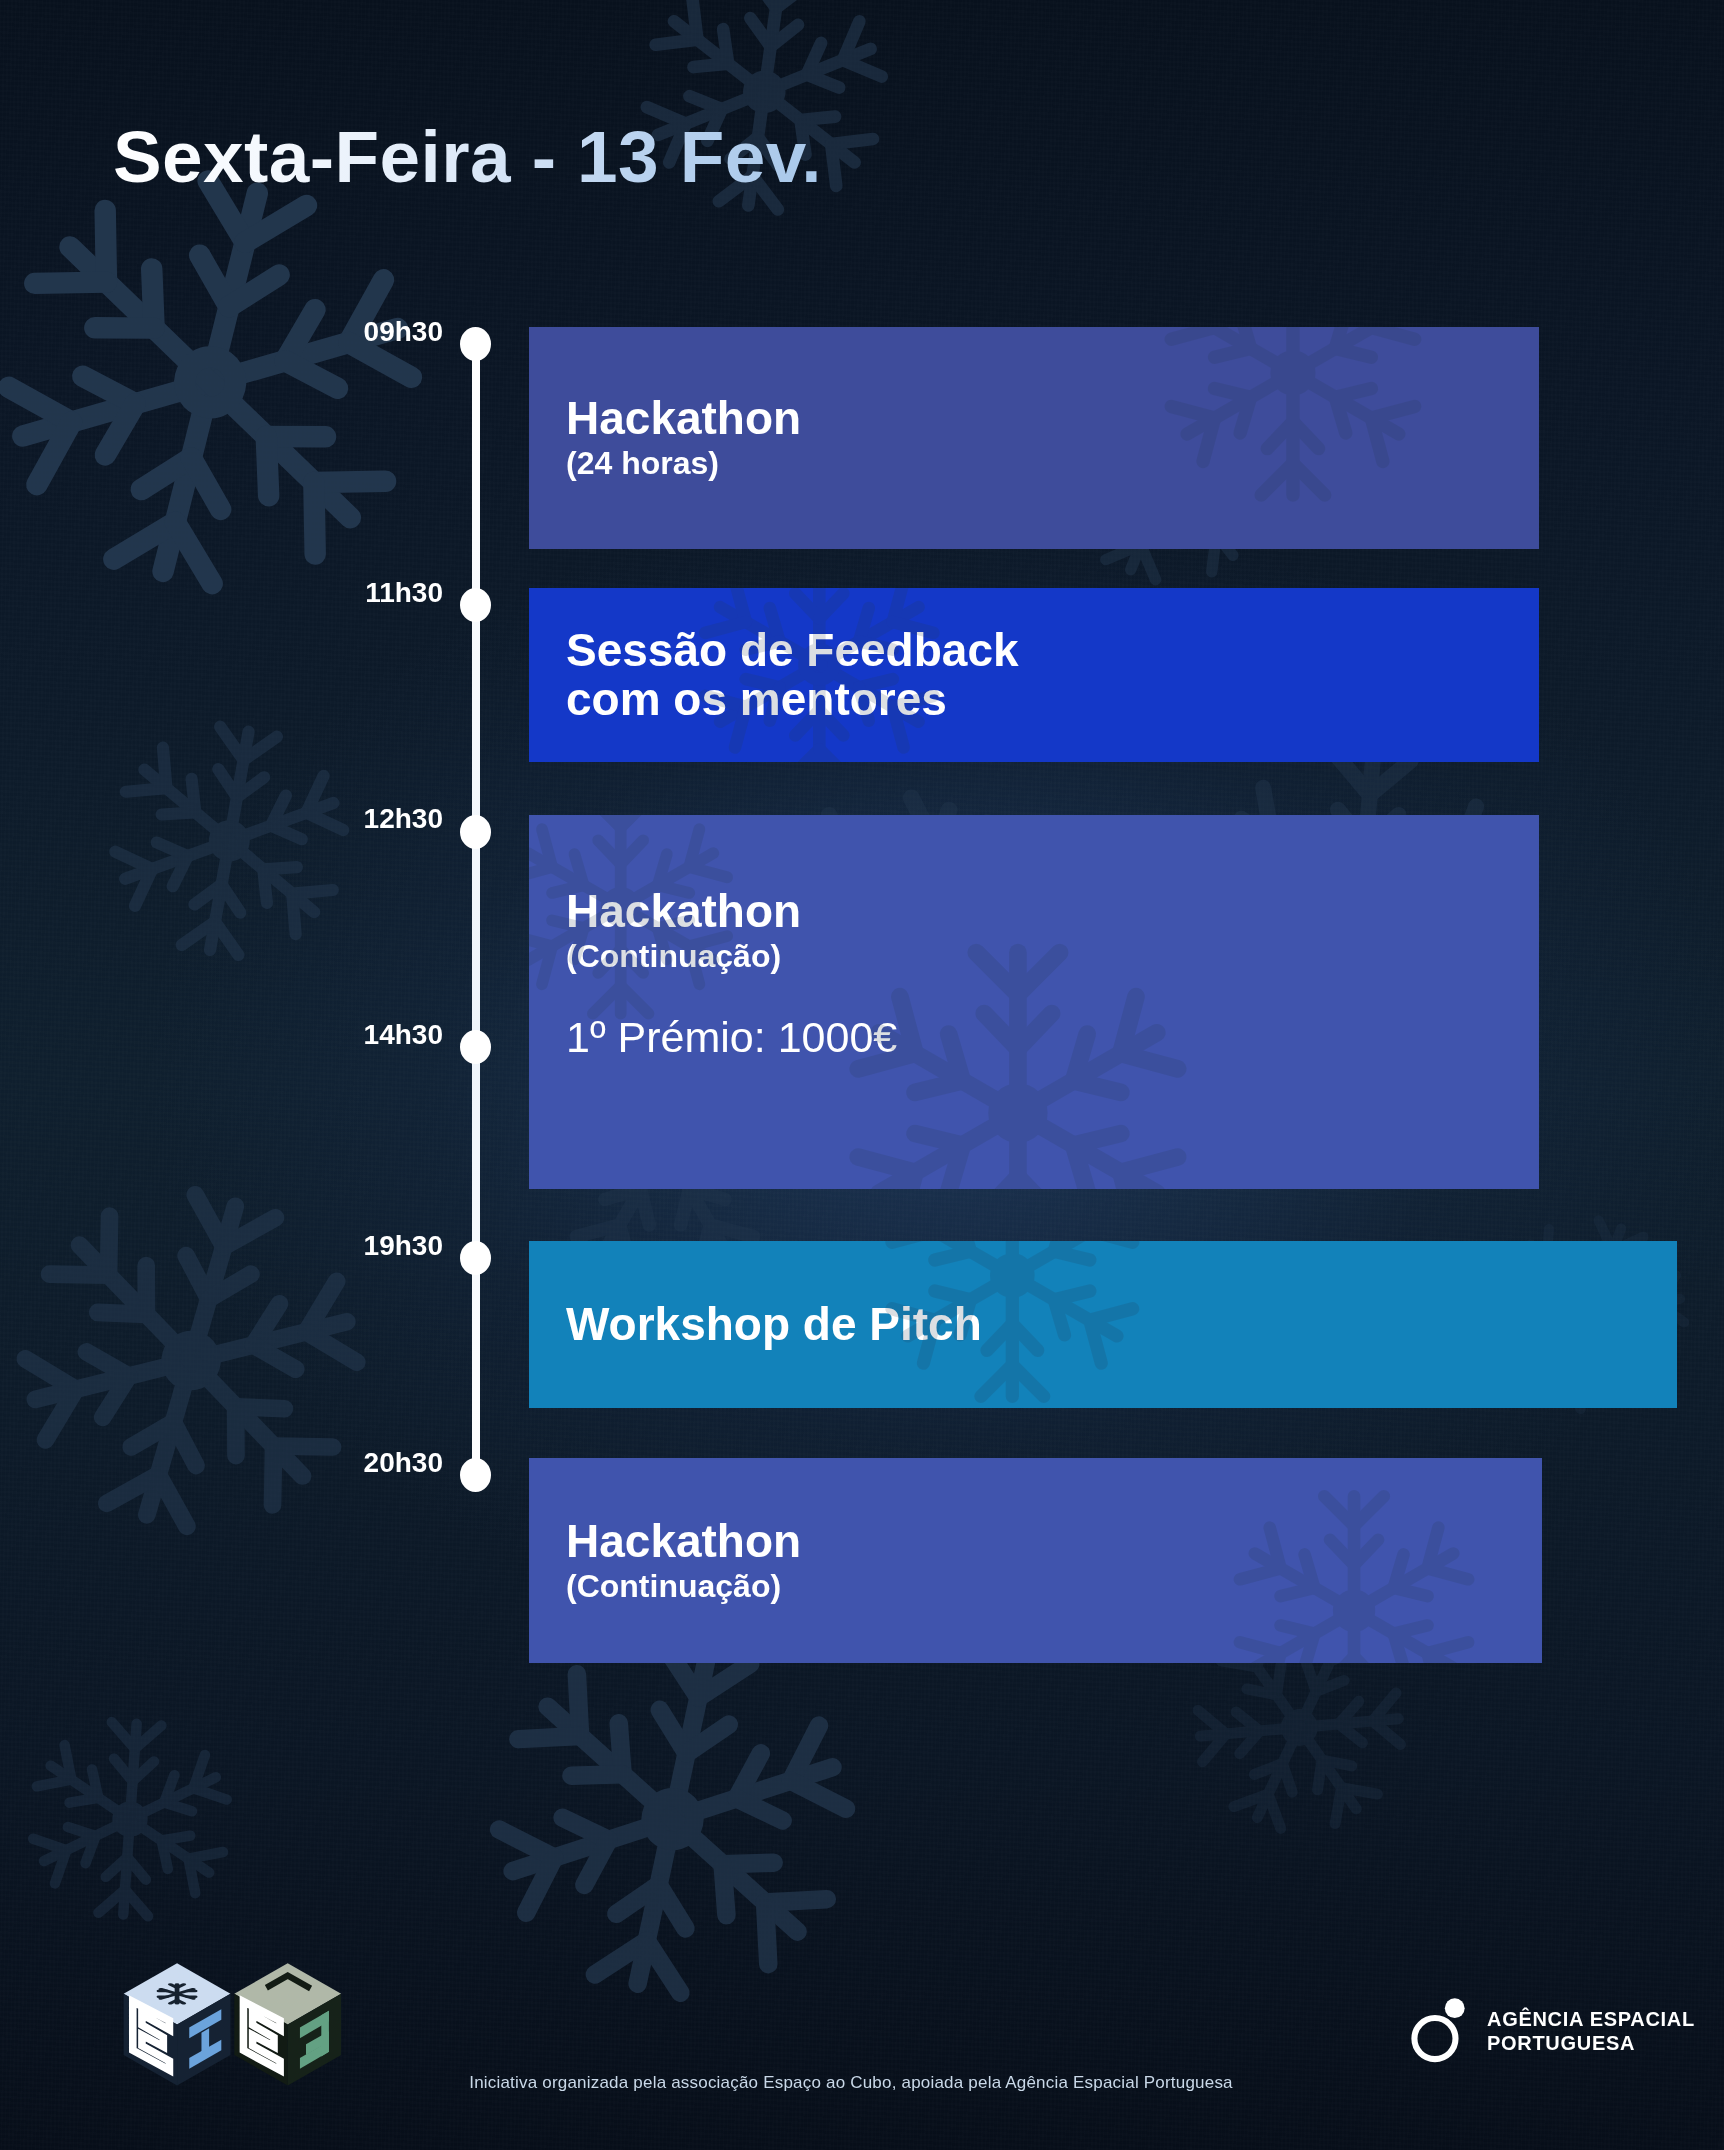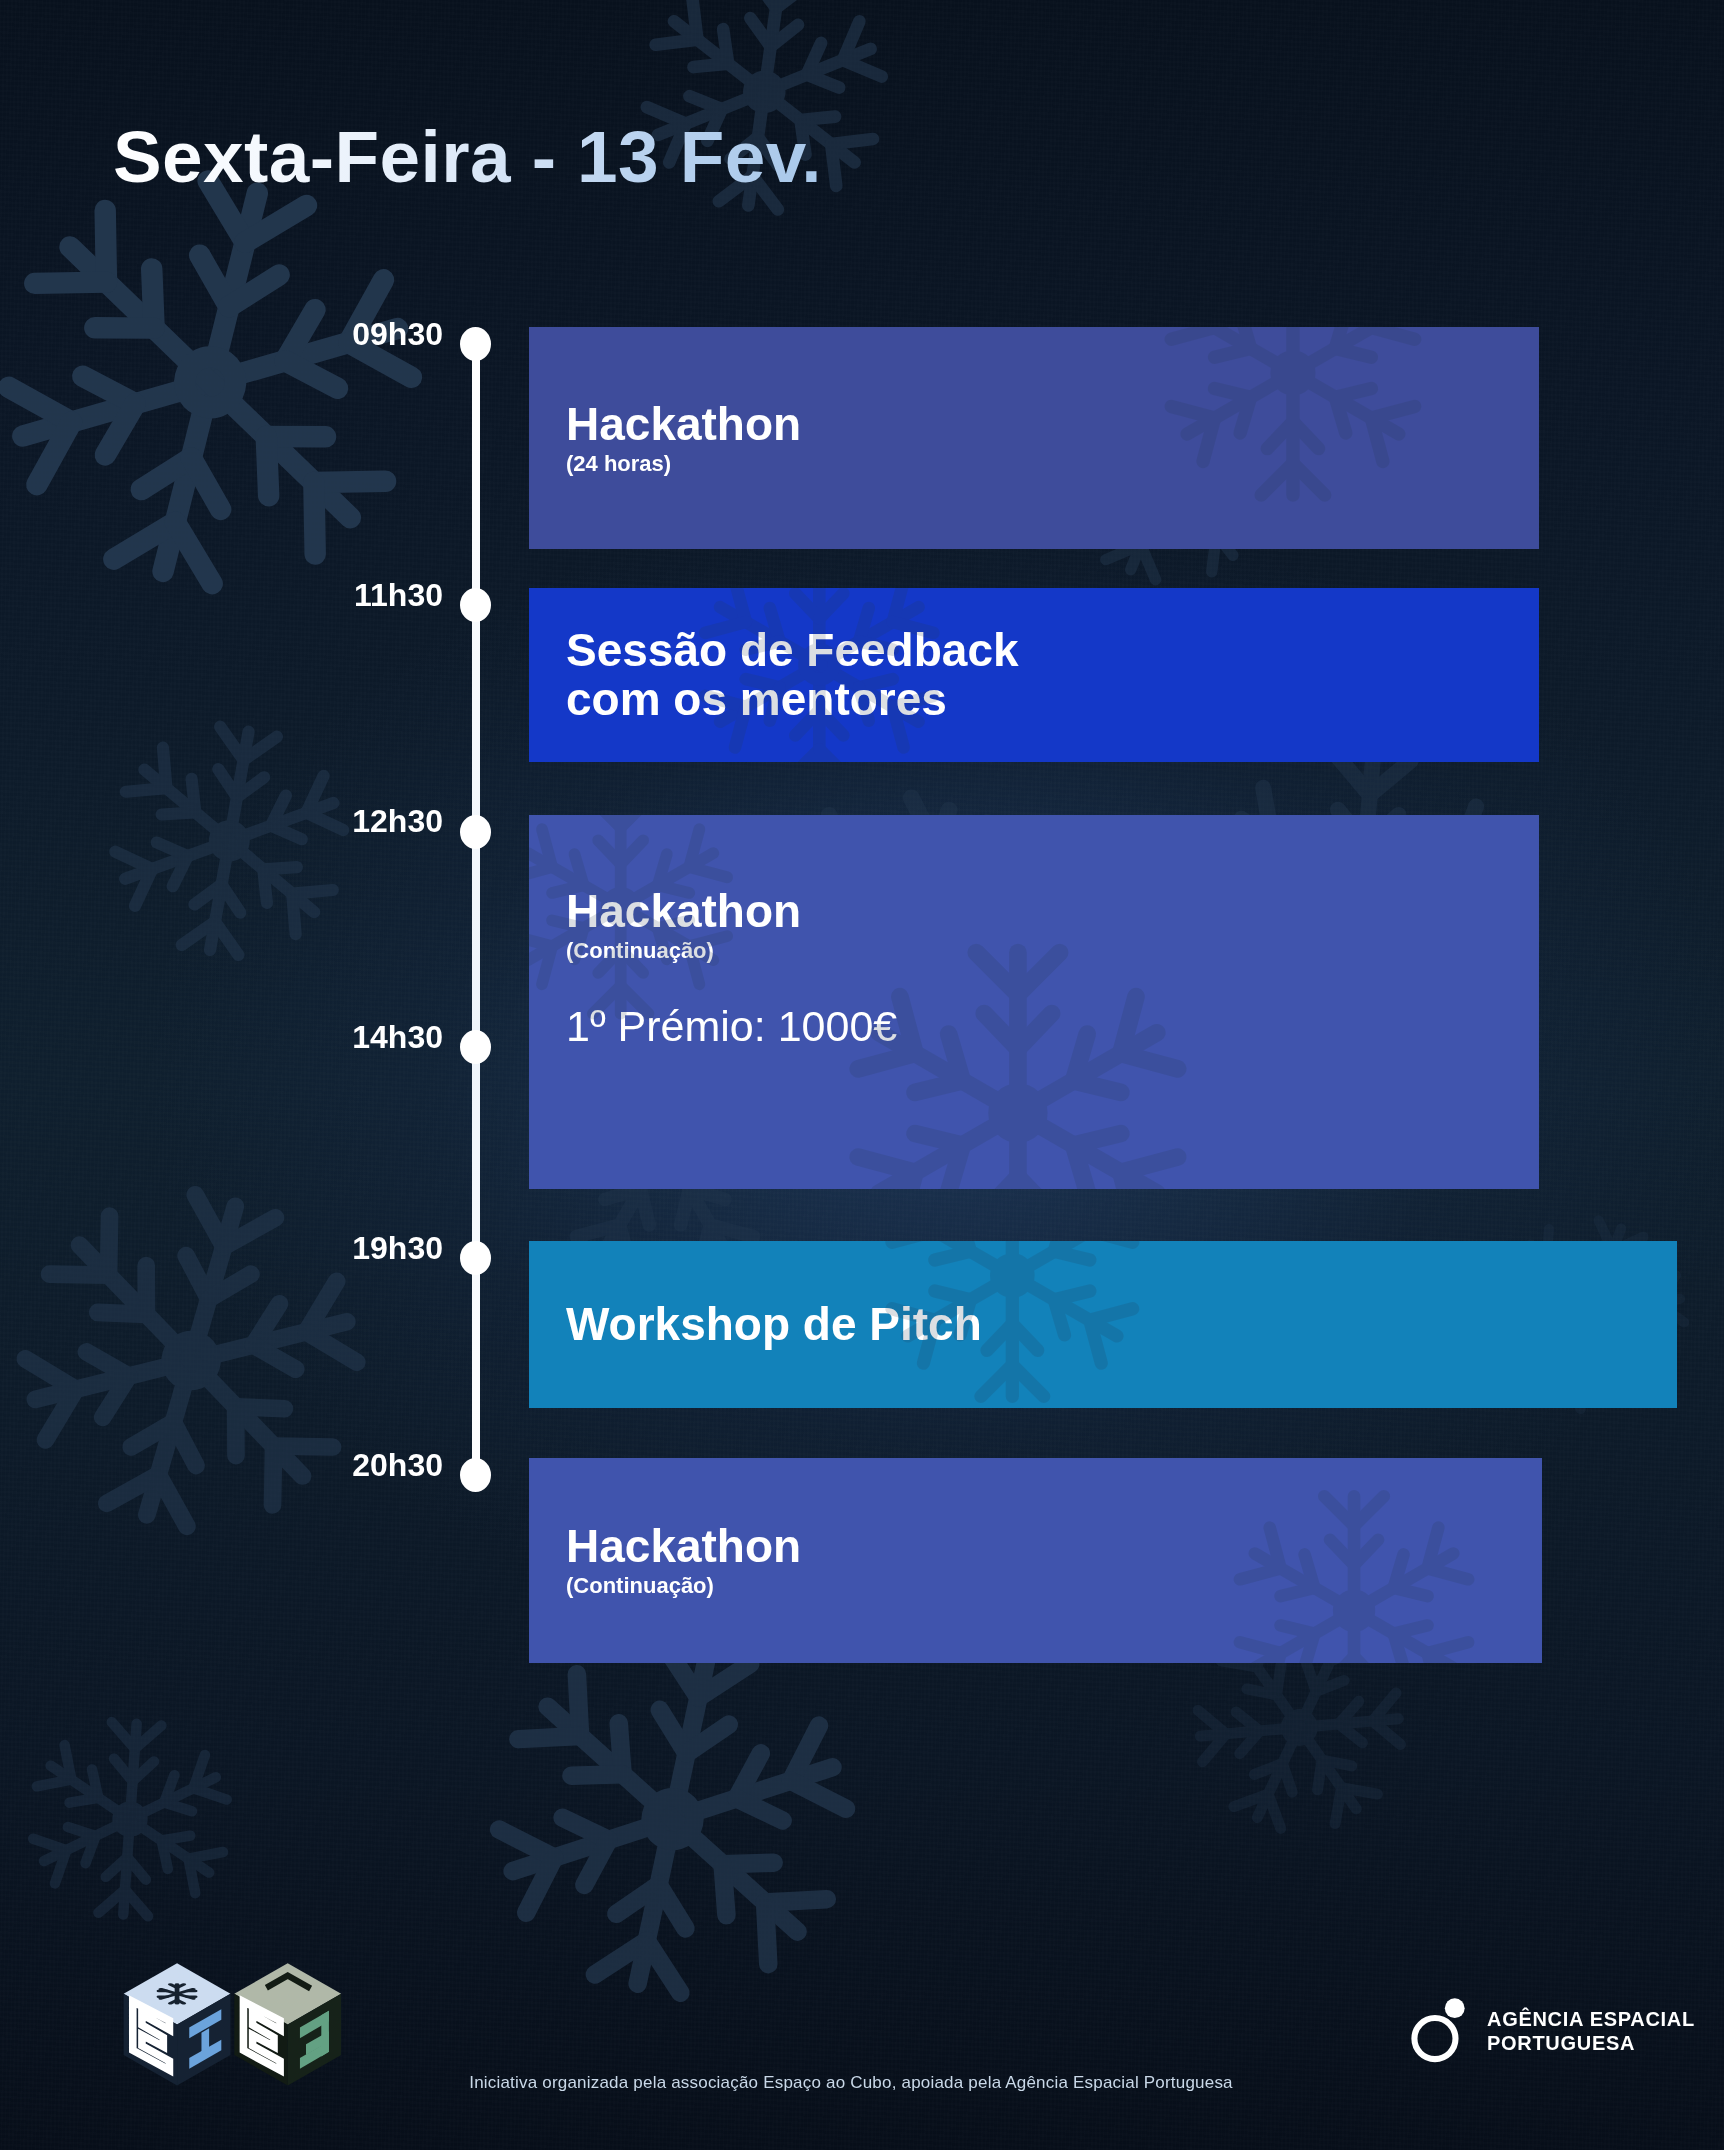--- a/index.html
+++ b/index.html
@@ -77,21 +77,21 @@
     background: #ffffff;
     border-radius: 50%;
     z-index: 4;
   }
   .tl-time {
     position: absolute;
     right: 0;
     width: 382px;
     text-align: right;
     color: #ffffff;
-    font-size: 32px;
+    font-size: 28px;
     font-weight: 700;
     letter-spacing: 0px;
     white-space: nowrap;
   }
   .tl-time-wrap {
     position: absolute;
     left: 46px;
     width: 397px;
   }
 
@@ -108,21 +108,21 @@
     color: #ffffff;
     font-weight: 700;
     font-size: 46px;
     line-height: 1.06;
     letter-spacing: 0px;
     white-space: nowrap;
   }
   .evt .sub {
     color: #ffffff;
     font-weight: 700;
-    font-size: 22px;
+    font-size: 32px;
     line-height: 1.1;
     margin-top: 3.1px;
     white-space: nowrap;
   }
   .evt .prize {
     color: #ffffff;
     font-weight: 400;
     font-size: 43px;
     line-height: 1.1;
     margin-top: 40px;

